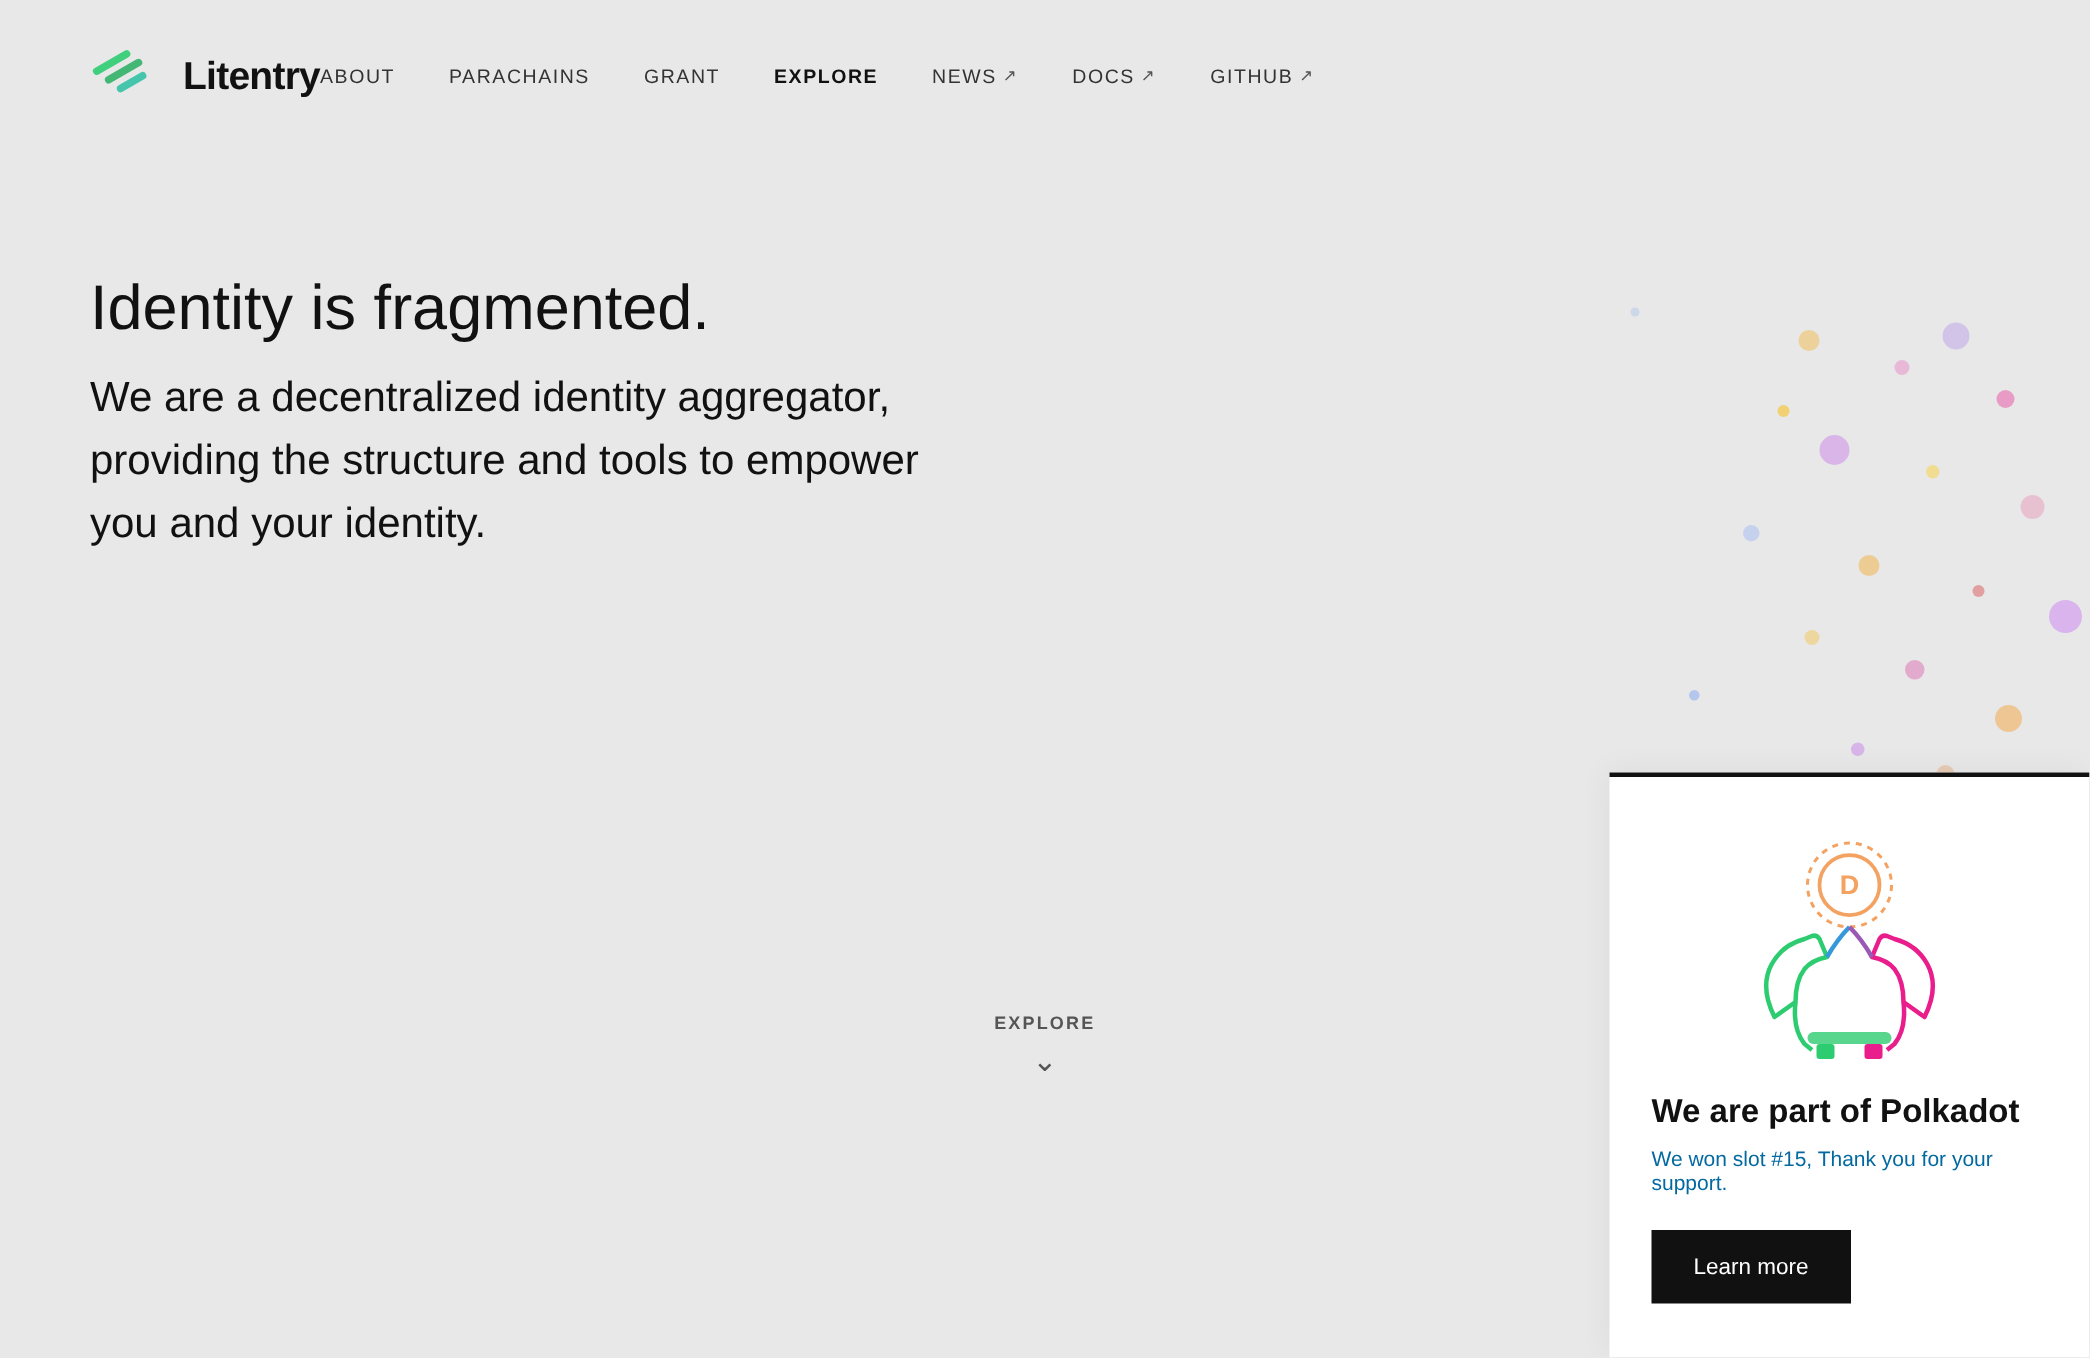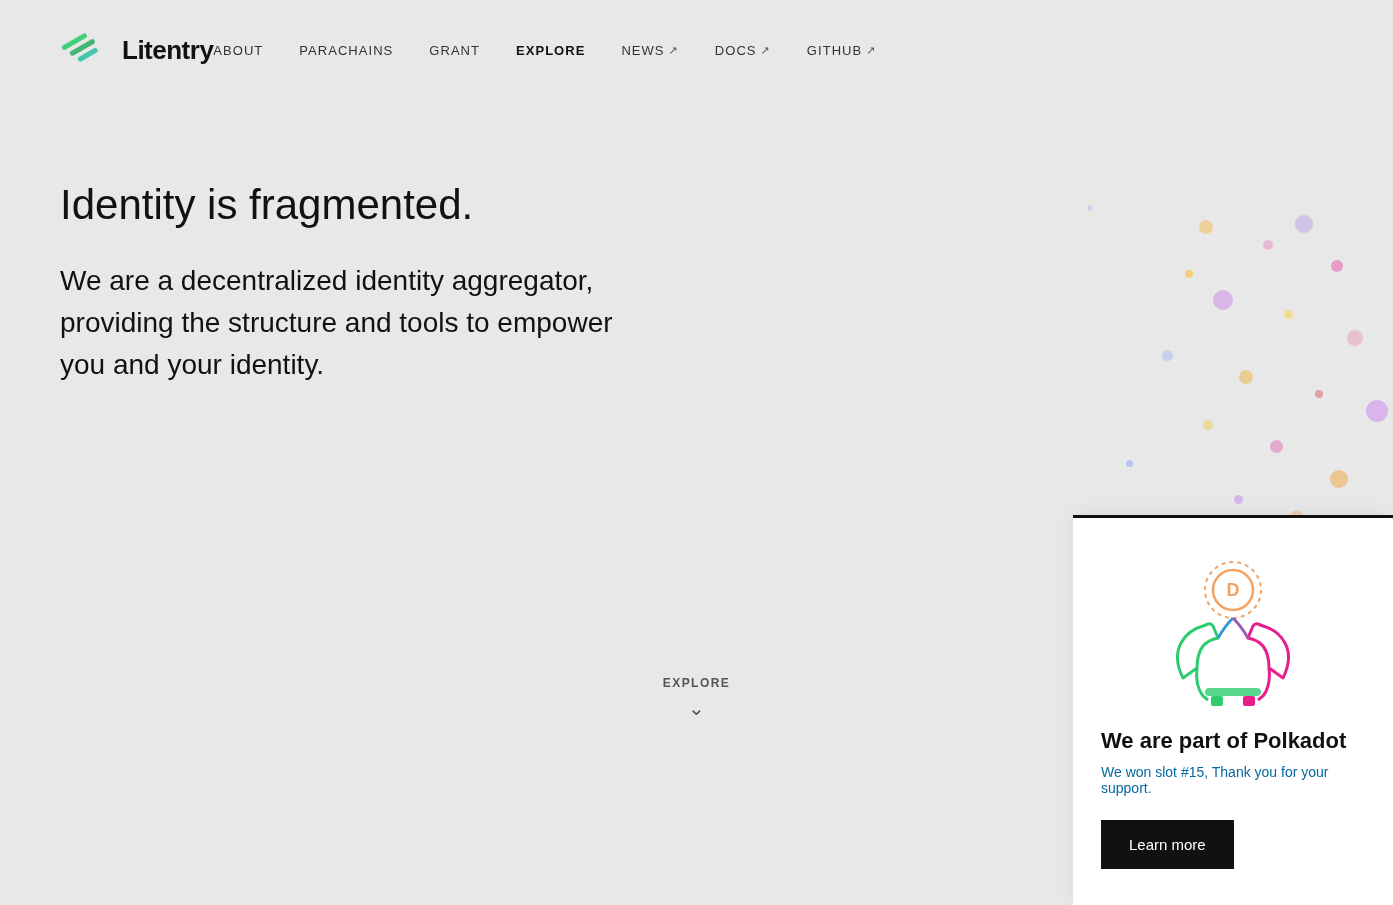--- a/index.html
+++ b/index.html
@@ -75,21 +75,21 @@
     .hero {
       position: relative;
       padding: 80px 60px 0 60px;
       min-height: 700px;
     }
 
     .hero-title {
       font-size: 42px;
       font-weight: 400;
       color: #111;
-      margin-bottom: 30px;
+      margin-bottom: 14px;
       line-height: 1.2;
     }
 
     .hero-subtitle {
       font-size: 28px;
       font-weight: 400;
       color: #111;
       max-width: 600px;
       line-height: 1.5;
     }

